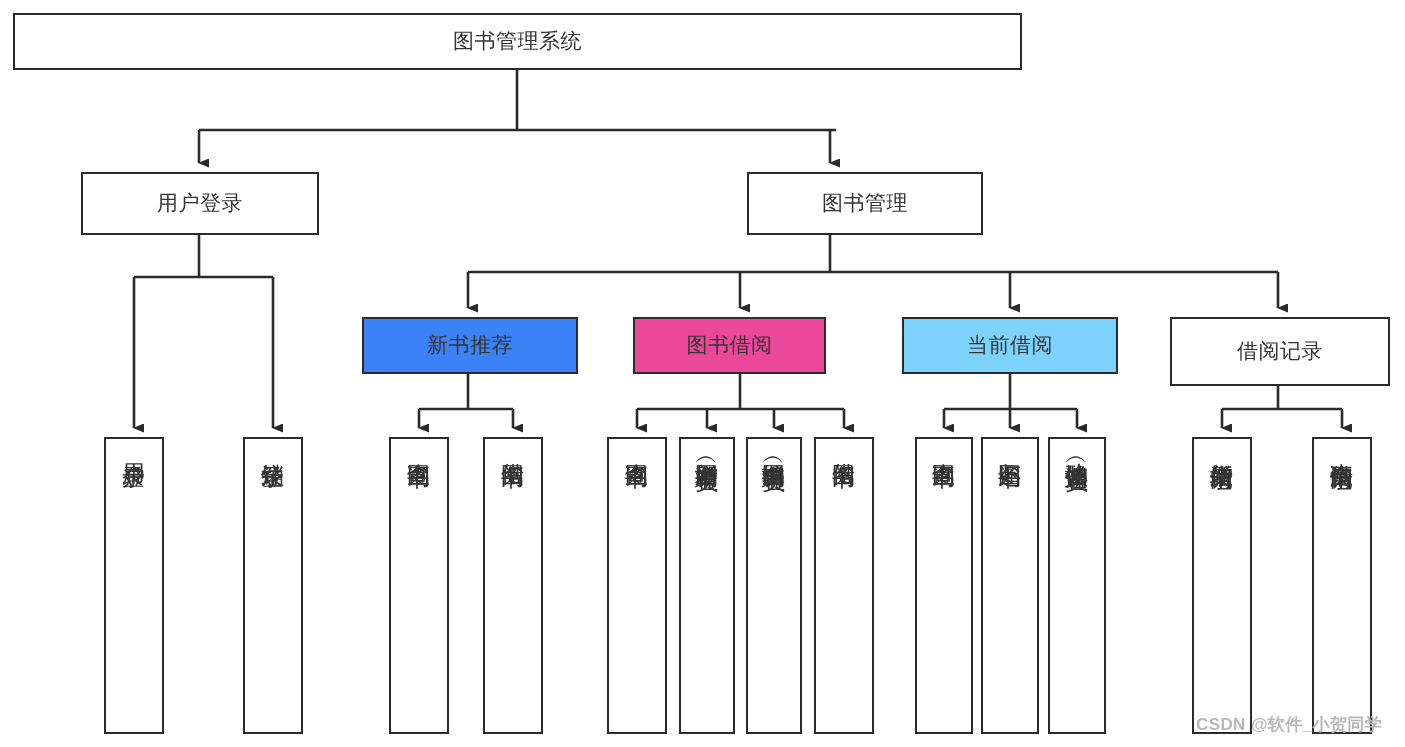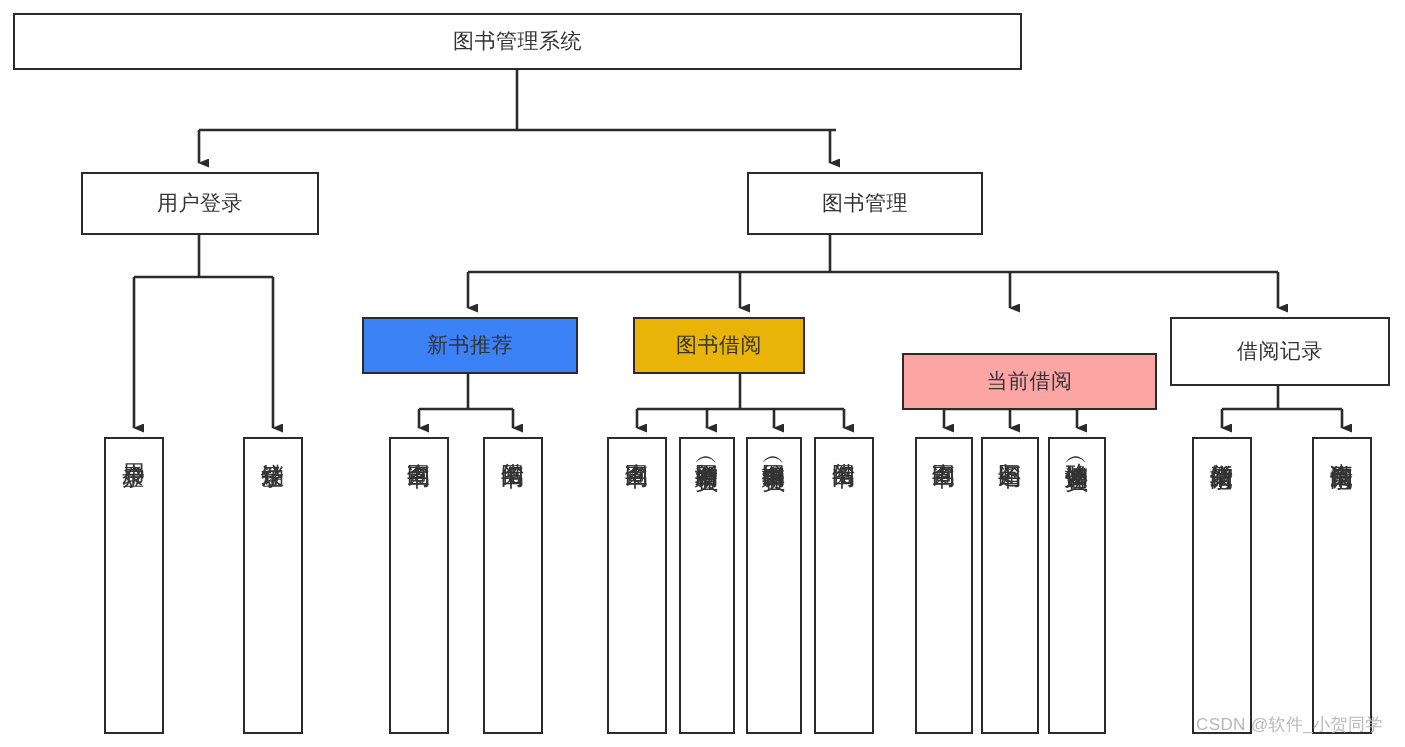--- a/index.html
+++ b/index.html
@@ -132,24 +132,24 @@
   <div class="node horizontal" style="left: 81px; top: 172px; width: 238px; height: 63px; border-color: rgb(43, 43, 43); background: rgb(255, 255, 255); color: rgb(51, 51, 51);">
     <span class="node-label">用户登录</span>
   </div>
   <div class="node horizontal" style="left: 712px; top: 172px; width: 236px; height: 63px; border-color: rgb(43, 43, 43); background: rgb(255, 255, 255); color: rgb(51, 51, 51); margin-left: 35px;">
     <span class="node-label">图书管理</span>
   </div>
 
   <div class="node horizontal" style="left: 362px; top: 317px; width: 216px; height: 57px; border-color: rgb(43, 43, 43); background: #3b82f6; color: rgb(51, 51, 51);">
     <span class="node-label">新书推荐</span>
   </div>
-  <div class="node horizontal" style="left: 633px; top: 317px; width: 172px; height: 57px; border-color: rgb(43, 43, 43); background: #eab308; color: rgb(51, 51, 51);">
+  <div class="node horizontal" style="left: 633px; top: 317px; width: 193px; height: 57px; border-color: rgb(43, 43, 43); background: #ec4899; color: rgb(51, 51, 51);">
     <span class="node-label">图书借阅</span>
   </div>
-  <div class="node horizontal" style="left: 902px; top: 317px; width: 255px; height: 57px; border-color: rgb(43, 43, 43); background: #fca5a5; color: rgb(51, 51, 51); margin-top: 36px;">
+  <div class="node horizontal" style="left: 902px; top: 317px; width: 216px; height: 57px; border-color: rgb(43, 43, 43); background: #7dd3fc; color: rgb(51, 51, 51);">
     <span class="node-label">当前借阅</span>
   </div>
   <div class="node horizontal" style="left: 1170px; top: 317px; width: 220px; height: 69px; border-color: rgb(43, 43, 43); background: rgb(255, 255, 255); color: rgb(51, 51, 51);">
     <span class="node-label">借阅记录</span>
   </div>
 
   <div class="node vertical" style="left: 104px; top: 437px; width: 60px; height: 297px; border-color: rgb(43, 43, 43); background: rgb(255, 255, 255); color: rgb(51, 51, 51);">
     <span class="node-label">用户登录</span>
   </div>
   <div class="node vertical" style="left: 243px; top: 437px; width: 60px; height: 297px; border-color: rgb(43, 43, 43); background: rgb(255, 255, 255); color: rgb(51, 51, 51);">
@@ -182,15 +182,15 @@
   <div class="node vertical" style="left: 1048px; top: 437px; width: 58px; height: 297px; border-color: rgb(43, 43, 43); background: rgb(255, 255, 255); color: rgb(51, 51, 51);">
     <span class="node-label">确认归还（管理员）</span>
   </div>
   <div class="node vertical" style="left: 1192px; top: 437px; width: 60px; height: 297px; border-color: rgb(43, 43, 43); background: rgb(255, 255, 255); color: rgb(51, 51, 51);">
     <span class="node-label">新增借阅记录</span>
   </div>
   <div class="node vertical" style="left: 1312px; top: 437px; width: 60px; height: 297px; border-color: rgb(43, 43, 43); background: rgb(255, 255, 255); color: rgb(51, 51, 51);">
     <span class="node-label">查询借阅记录</span>
   </div>
 
-  <div class="watermark" style="left: 1196px; top: 713px; color: rgb(184, 184, 184);">CSDN @软件_小贺同学</div>
+  <div class="watermark" style="left: 1196px; top: 713px; color: rgb(184, 184, 184); font-weight: bold;">CSDN @软件_小贺同学</div>
 
 </div>
 
 </body></html>

